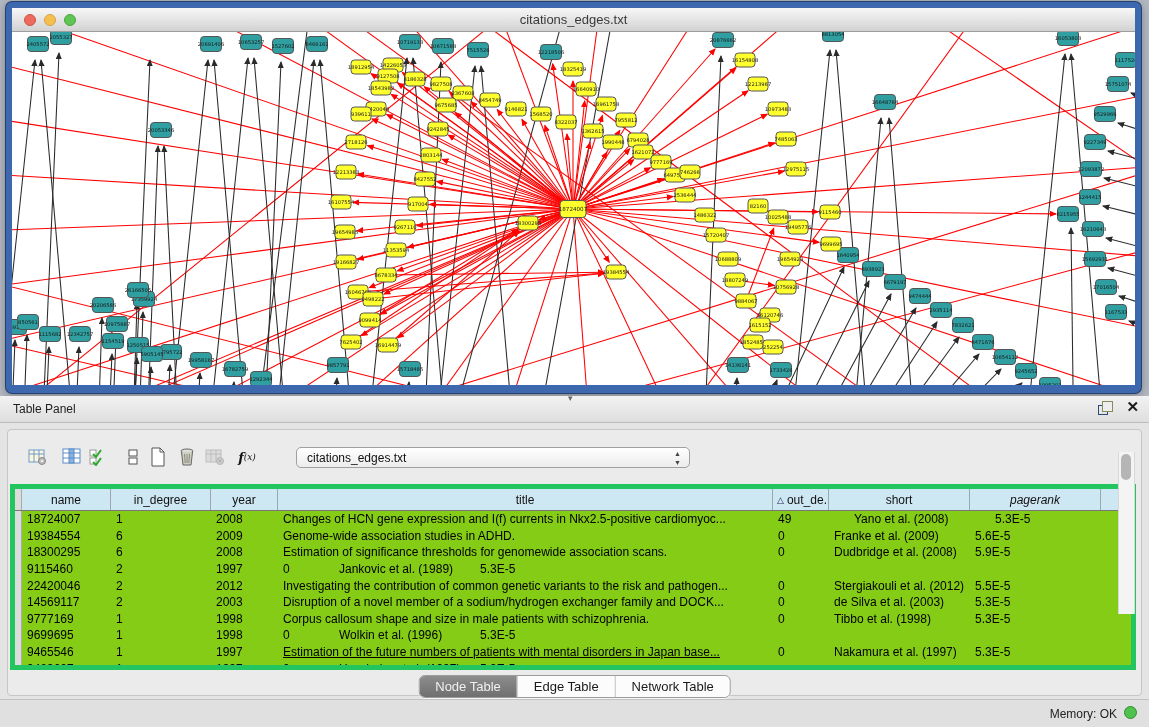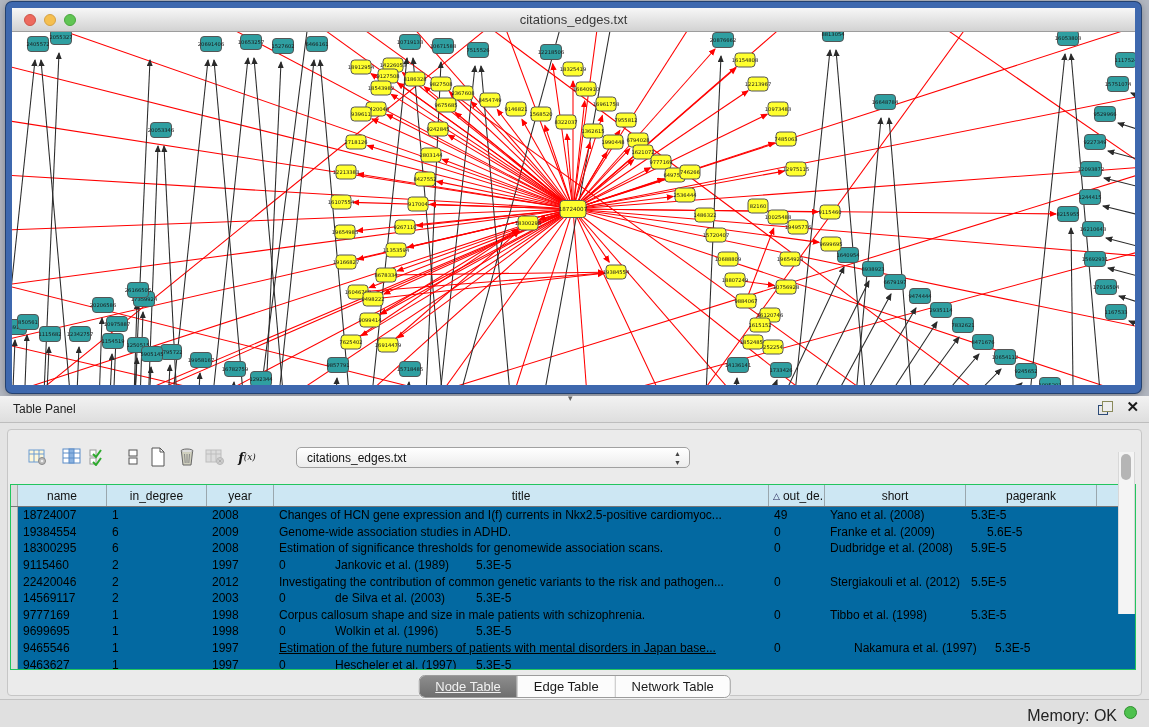--- a/index.html
+++ b/index.html
@@ -36,46 +36,46 @@
 
   .panel-body{position:absolute;left:7px;top:33px;width:1133px;height:265px;
               background:#ebebeb;border:1px solid #c6c6c6;border-radius:4px;}
   .toolbar{position:absolute;left:10px;top:15px;height:26px;width:1100px;}
   .tbtn{position:absolute;top:0;width:24px;height:24px;display:flex;align-items:center;justify-content:center;}
   .combo{position:absolute;left:278px;top:2px;width:394px;height:21px;border:1px solid #a0a0a0;
          border-radius:5px;background:linear-gradient(#ffffff,#ececec);
          font-size:12px;color:#111;line-height:21px;padding-left:10px;box-sizing:border-box;}
   .combo .steppers{position:absolute;right:8px;top:1px;font-size:7px;color:#444;line-height:9px;text-align:center;}
 
-  .tbl{position:absolute;left:2px;top:54px;width:1126px;height:186px;background:#0369a1;
-       border:1px solid #22c55e;box-sizing:border-box;overflow:hidden;}
+  .tbl{position:absolute;left:2px;top:54px;width:1126px;height:186px;background:#84cc16;
+       border:5px solid #22c55e;box-sizing:border-box;overflow:hidden;}
   .thead{display:flex;height:21px;background:#cde7f3;border-bottom:1px solid #777;
          font-size:12px;color:#111;}
   .th{border-right:1px solid #9aa7ad;box-sizing:border-box;display:flex;align-items:center;
       justify-content:center;overflow:hidden;white-space:nowrap;}
   .th.sorted{justify-content:flex-start;padding-left:4px;}
   .th .tri{font-size:9px;color:#225;margin-right:3px;}
   .sliver{width:6px;background:#dcdcdc;border-right:1px solid #aaa;}
   .trow{display:flex;height:16.6px;font-size:12px;color:#000;align-items:center;}
   .td{box-sizing:border-box;padding-left:5px;overflow:hidden;white-space:nowrap;
       text-overflow:clip;height:100%;display:flex;align-items:center;}
   .vsb{position:absolute;right:6px;top:22px;width:15px;height:162px;background:#f4f4f4;
        border-left:1px solid #d8d8d8;border-right:1px solid #d8d8d8;}
   .vsb .thumb{position:absolute;left:2px;top:2px;width:10px;height:26px;background:#b5b5b5;border-radius:6px;}
 
   .tabs{position:absolute;left:50%;transform:translateX(-50%);top:245px;display:flex;
         border:1px solid #9c9c9c;border-radius:6px;overflow:hidden;background:#fcfcfc;
         box-shadow:0 1px 0 rgba(255,255,255,.7);}
   .seg{font-size:13px;color:#1a1a1a;padding:3px 16px;line-height:15px;border-right:1px solid #c2c2c2;}
   .seg:last-child{border-right:none;}
-  .seg.sel{background:linear-gradient(#8d8d8d,#6f6f6f);color:#f1f1f1;text-decoration:underline;}
+  .seg.sel{background:linear-gradient(#8d8d8d,#6f6f6f);color:#f1f1f1;}
 
   .statusbar{position:absolute;left:0;bottom:0;width:100%;height:27px;background:#e0e0e0;
              border-top:1px solid #c2c2c2;}
-  .mem{position:absolute;right:32px;top:7px;font-size:16px;color:#222;}
+  .mem{position:absolute;right:32px;top:7px;font-size:12px;color:#222;}
   .memdot{position:absolute;right:12px;top:6px;width:13px;height:13px;border-radius:50%;
           background:#4ec14e;border:1px solid #2f8f2f;box-sizing:border-box;}
 
   
   .mini{display:block;}
 </style>
 </head>
 <body>
 
 <div class="frame">
@@ -861,44 +861,44 @@
           <div class="th" style="width: 495px;">
             <span>title</span>
           </div>
           <div class="th sorted" style="width: 56px;">
             <span class="tri">△</span>
             <span>out_de...</span>
           </div>
           <div class="th" style="width: 141px;">
             <span>short</span>
           </div>
-          <div class="th" style="width: 131px;">
+          <div class="th" style="width: 131px; font-style: italic;">
             <span>pagerank</span>
           </div>
         </div>
       <div id="tbody">
           <div class="trow">
             <div class="sliver" style="height: 100%;"></div>
             <div class="td" style="width: 89px;">18724007</div>
             <div class="td" style="width: 100px;">1</div>
             <div class="td" style="width: 67px;">2008</div>
             <div class="td" style="width: 495px;">Changes of HCN gene expression and I(f) currents in Nkx2.5-positive cardiomyoc...</div>
             <div class="td" style="width: 56px;">49</div>
-            <div class="td" style="width: 141px;">Yano et al. (2008)</div>
+            <div class="td" style="width: 141px; margin-left: 20px;">Yano et al. (2008)</div>
             <div class="td" style="width: 131px;">5.3E-5</div>
           </div>
           <div class="trow">
             <div class="sliver" style="height: 100%;"></div>
             <div class="td" style="width: 89px;">19384554</div>
             <div class="td" style="width: 100px;">6</div>
             <div class="td" style="width: 67px;">2009</div>
             <div class="td" style="width: 495px;">Genome-wide association studies in ADHD.</div>
             <div class="td" style="width: 56px;">0</div>
             <div class="td" style="width: 141px;">Franke et al. (2009)</div>
-            <div class="td" style="width: 131px; margin-left: 16px;">5.6E-5</div>
+            <div class="td" style="width: 131px;">5.6E-5</div>
           </div>
           <div class="trow">
             <div class="sliver" style="height: 100%;"></div>
             <div class="td" style="width: 89px;">18300295</div>
             <div class="td" style="width: 100px;">6</div>
             <div class="td" style="width: 67px;">2008</div>
             <div class="td" style="width: 495px;">Estimation of significance thresholds for genomewide association scans.</div>
             <div class="td" style="width: 56px;">0</div>
             <div class="td" style="width: 141px;">Dudbridge et al. (2008)</div>
             <div class="td" style="width: 131px;">5.9E-5</div>
@@ -920,20 +920,21 @@
             <div class="td" style="width: 495px;">Investigating the contribution of common genetic variants to the risk and pathogen...</div>
             <div class="td" style="width: 56px;">0</div>
             <div class="td" style="width: 141px;">Stergiakouli et al. (2012)</div>
             <div class="td" style="width: 131px;">5.5E-5</div>
           </div>
           <div class="trow">
             <div class="sliver" style="height: 100%;"></div>
             <div class="td" style="width: 89px;">14569117</div>
             <div class="td" style="width: 100px;">2</div>
             <div class="td" style="width: 67px;">2003</div>
+            <div class="td" style="width: 495px;">Disruption of a novel member of a sodium/hydrogen exchanger family and DOCK...</div>
             <div class="td" style="width: 56px;">0</div>
             <div class="td" style="width: 141px;">de Silva et al. (2003)</div>
             <div class="td" style="width: 131px;">5.3E-5</div>
           </div>
           <div class="trow">
             <div class="sliver" style="height: 100%;"></div>
             <div class="td" style="width: 89px;">9777169</div>
             <div class="td" style="width: 100px;">1</div>
             <div class="td" style="width: 67px;">1998</div>
             <div class="td" style="width: 495px;">Corpus callosum shape and size in male patients with schizophrenia.</div>
@@ -950,21 +951,21 @@
             <div class="td" style="width: 141px;">Wolkin et al. (1996)</div>
             <div class="td" style="width: 131px;">5.3E-5</div>
           </div>
           <div class="trow">
             <div class="sliver" style="height: 100%;"></div>
             <div class="td" style="width: 89px;">9465546</div>
             <div class="td" style="width: 100px;">1</div>
             <div class="td" style="width: 67px;">1997</div>
             <div class="td" style="width: 495px; text-decoration: underline;">Estimation of the future numbers of patients with mental disorders in Japan base...</div>
             <div class="td" style="width: 56px;">0</div>
-            <div class="td" style="width: 141px; margin-left: 24px;">Nakamura et al. (1997)</div>
+            <div class="td" style="width: 141px;">Nakamura et al. (1997)</div>
             <div class="td" style="width: 131px;">5.3E-5</div>
           </div>
           <div class="trow">
             <div class="sliver" style="height: 100%;"></div>
             <div class="td" style="width: 89px;">9463627</div>
             <div class="td" style="width: 100px;">1</div>
             <div class="td" style="width: 67px;">1997</div>
             <div class="td" style="width: 56px;">0</div>
             <div class="td" style="width: 141px;">Hescheler et al. (1997)</div>
             <div class="td" style="width: 131px;">5.3E-5</div>

